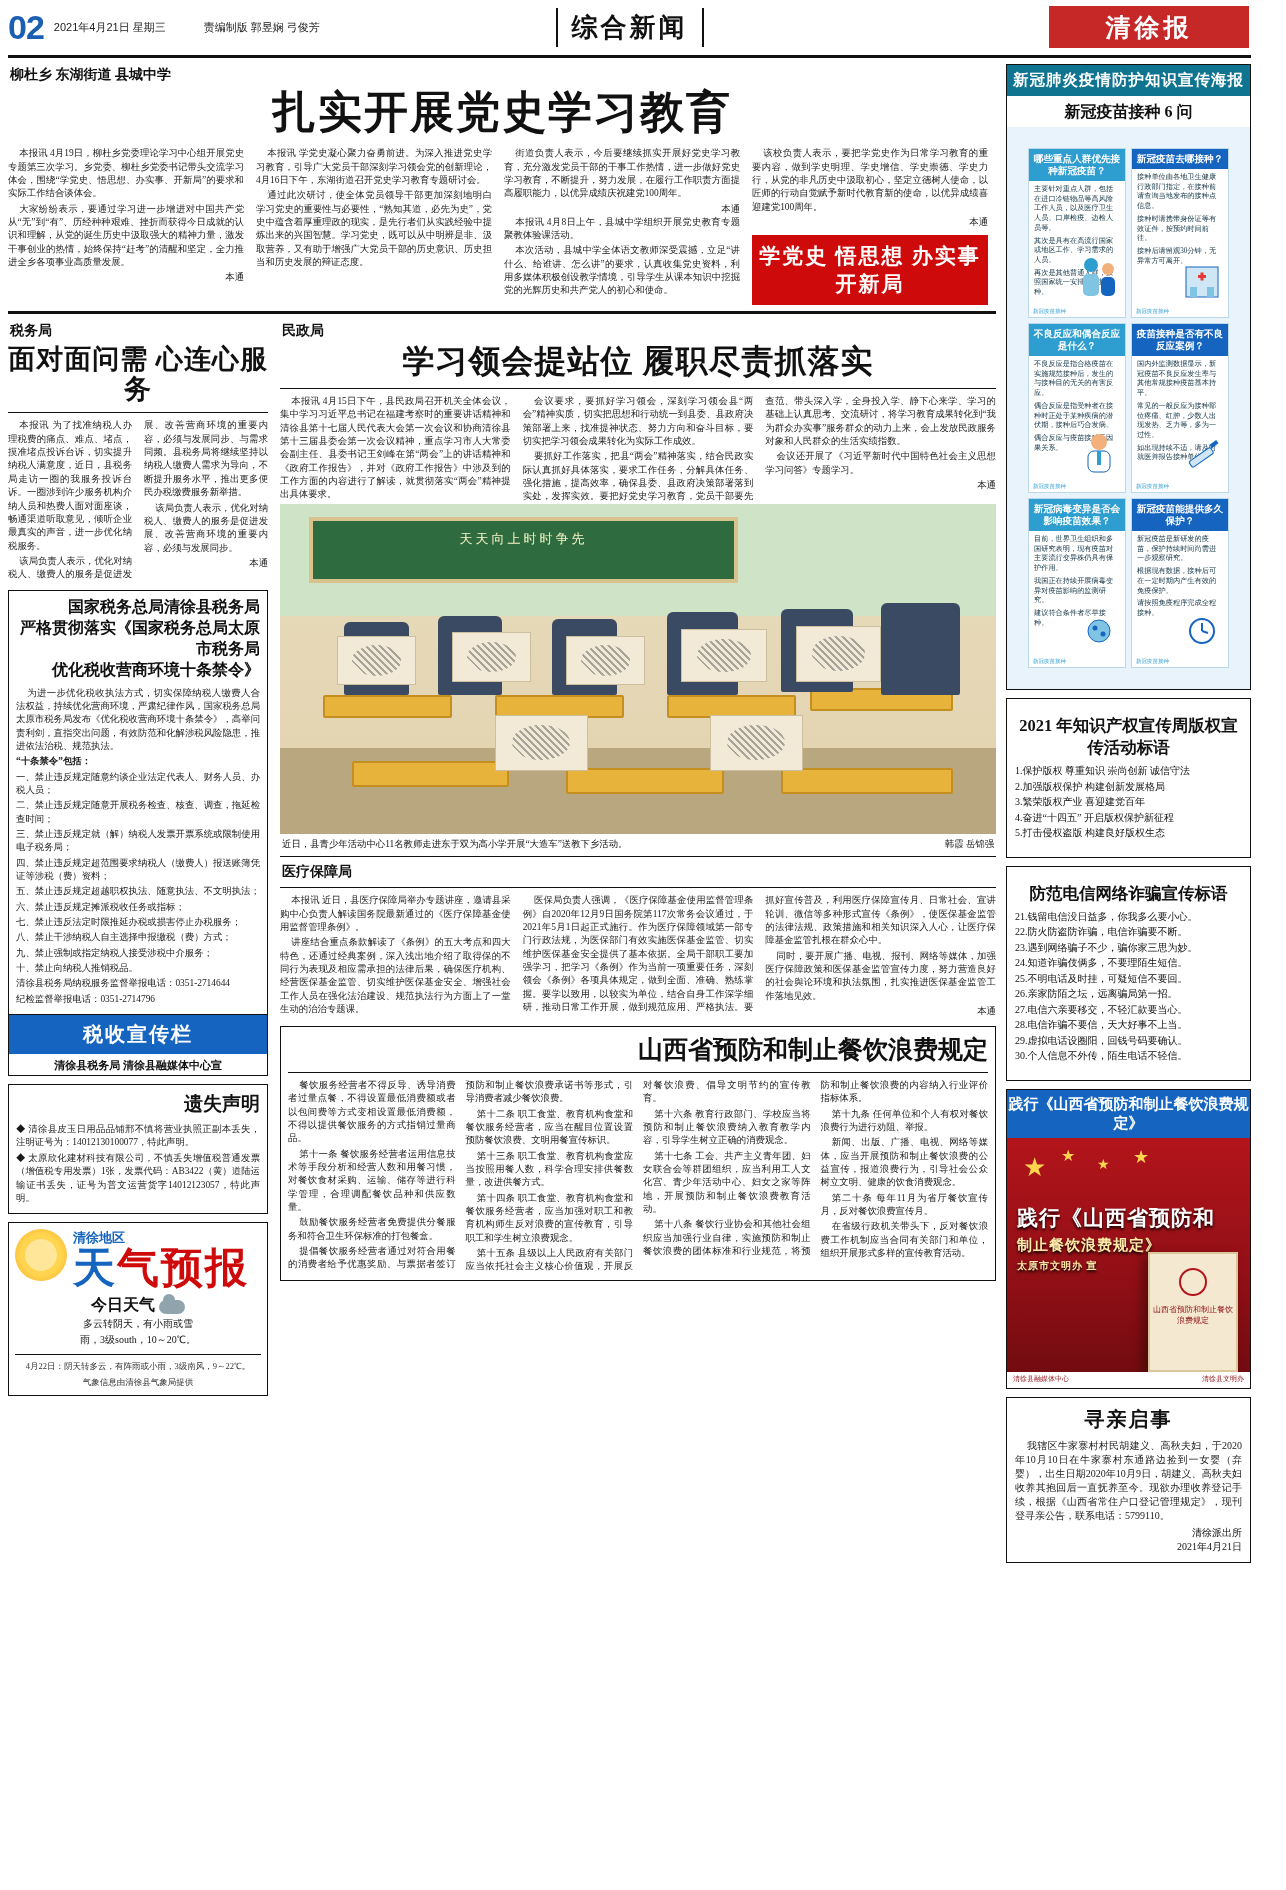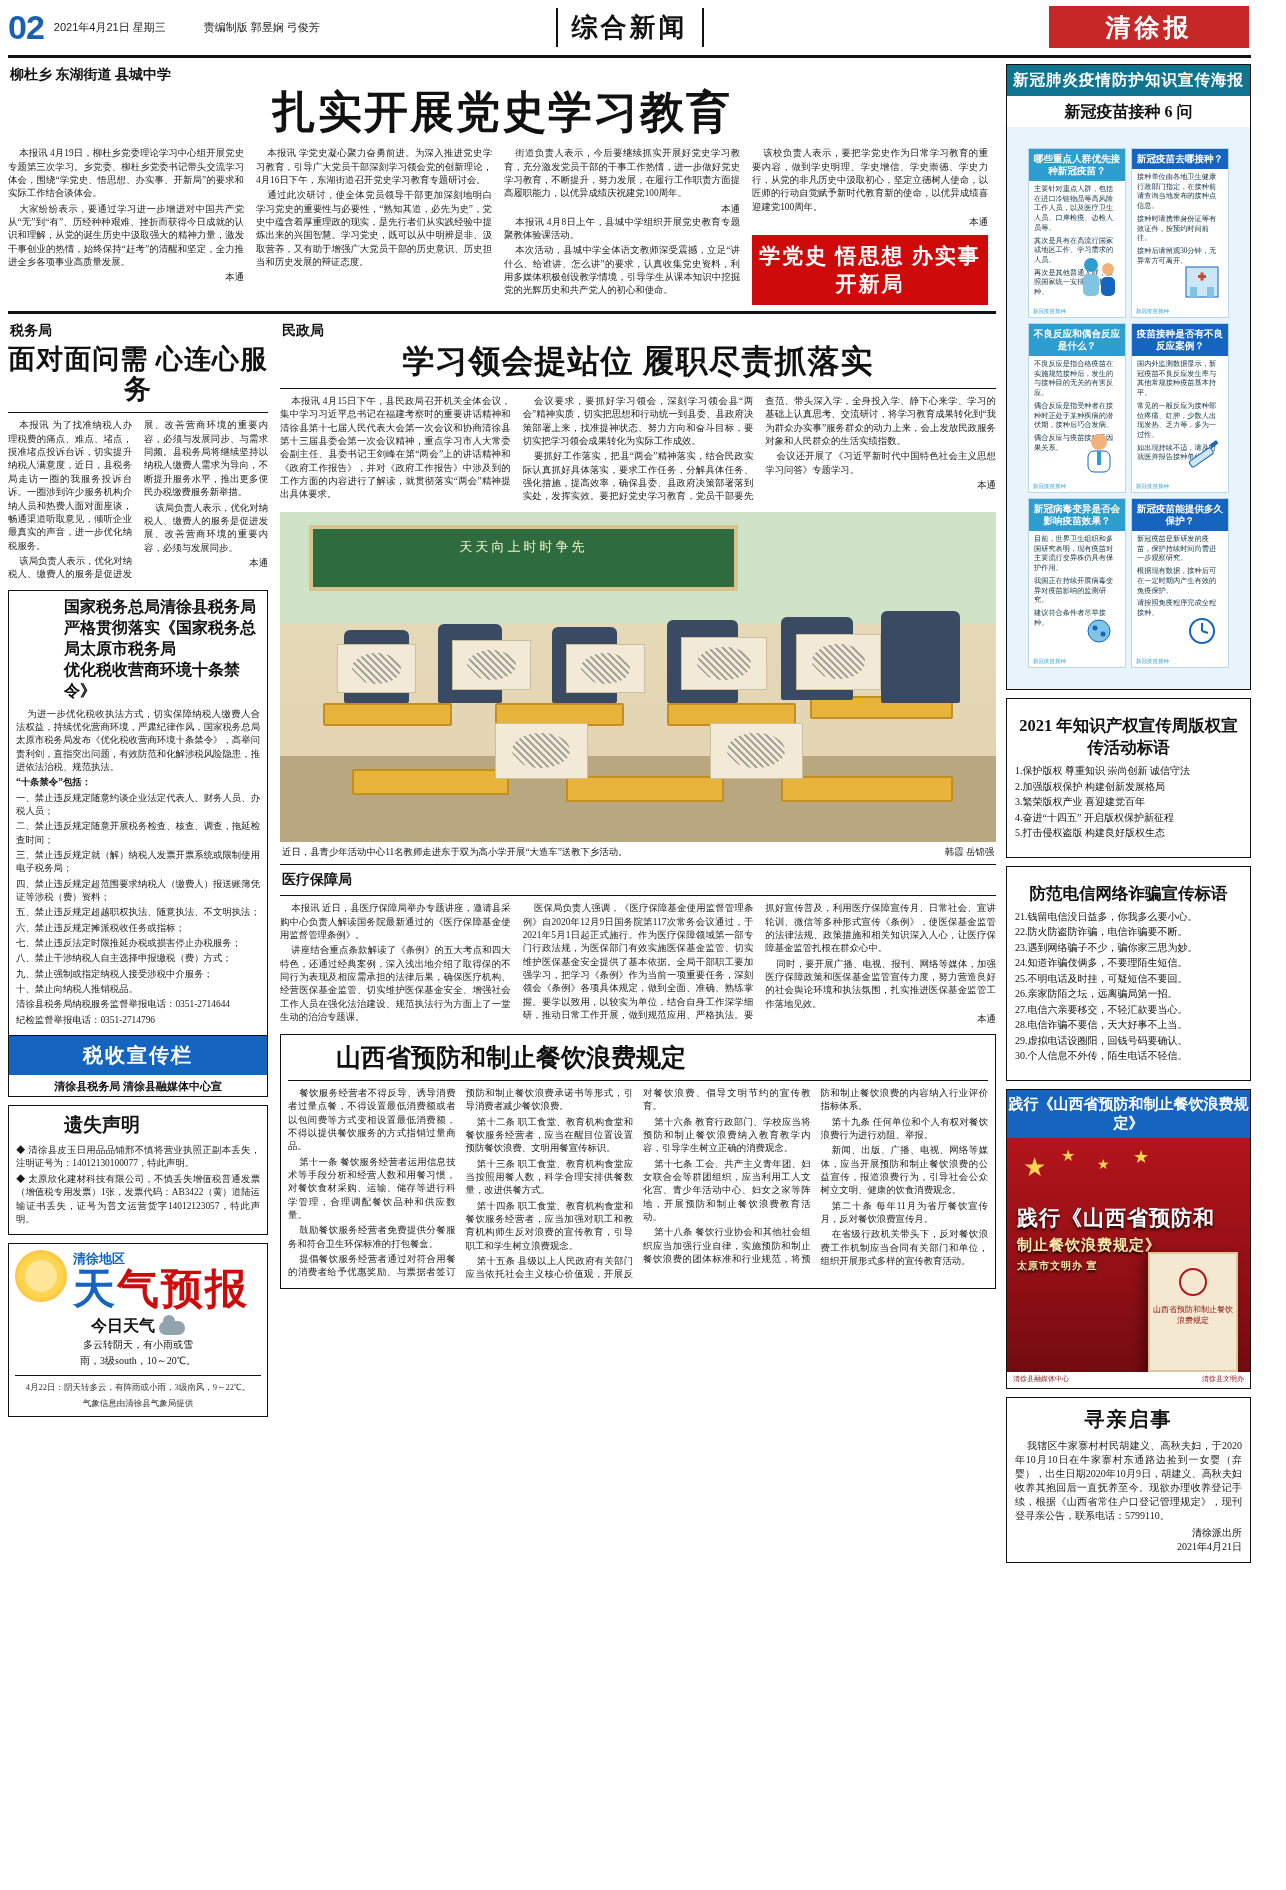--- a/index.html
+++ b/index.html
@@ -45,21 +45,21 @@
   .txt { font-size:9.4px; line-height:1.42; text-align:justify; text-indent:1.2em; margin:0 0 2px 0; color:#1a1a1a; }
   .txt.noind { text-indent:0; }
   .sig { text-align:right; font-size:9.4px; }
 
   
   .red-banner { background:#cf0a0a; color:#fff; text-align:center; font-weight:bold; font-size:21px;
                 padding:7px 0; letter-spacing:2px; margin-top:6px; }
 
   
   .box { border:1px solid #111; padding:6px 7px; }
-  .box-title { text-align:left; font-weight:bold;margin-left:48px; }
+  .box-title { text-align:right; font-weight:bold; }
 
   
   .photo { width:100%; height:330px; position:relative; overflow:hidden; background:#6c8b52; }
   .photo .wall { position:absolute; inset:0;
       background:linear-gradient(#cfe3c6 0%, #cfe3c6 34%, #e6d9b8 34%, #e2d2ae 100%); }
   .photo .board { position:absolute; left:4%; top:4%; width:60%; height:20%; background:#2e6b3e; border:4px solid #d8c38c; }
   .photo .board span { color:#f7f3c8; font-size:13px; letter-spacing:3px; display:block; text-align:center; margin-top:9px; }
   .photo .floor { position:absolute; left:0; right:0; bottom:0; height:26%; background:#b9a77f; }
   .desk { position:absolute; background:#e8b33a; border:2px solid #c58f1f; border-radius:2px; }
   .kid { position:absolute; background:#3b4a63; border-radius:6px 6px 2px 2px; }
@@ -237,21 +237,21 @@
           <div class="headline h-xl" style="font-size:32px; margin:4px 0 8px;">学习领会提站位 履职尽责抓落实</div>
           <div class="rule"></div>
           <div class="cols3">
             <p class="txt">本报讯 4月15日下午，县民政局召开机关全体会议，集中学习习近平总书记在福建考察时的重要讲话精神和清徐县第十七届人民代表大会第一次会议和协商清徐县第十三届县委会第一次会议精神，重点学习市人大常委会副主任、县委书记王剑峰在第“两会”上的讲话精神和《政府工作报告》，并对《政府工作报告》中涉及到的工作方面的内容进行了解读，就贯彻落实“两会”精神提出具体要求。</p>
             <p class="txt">会议要求，要抓好学习领会，深刻学习领会县“两会”精神实质，切实把思想和行动统一到县委、县政府决策部署上来，找准提神状态、努力方向和奋斗目标，要切实把学习领会成果转化为实际工作成效。</p>
             <p class="txt">要抓好工作落实，把县“两会”精神落实，结合民政实际认真抓好具体落实，要求工作任务，分解具体任务、强化措施，提高效率，确保县委、县政府决策部署落到实处，发挥实效。要把好党史学习教育，党员干部要先查范、带头深入学，全身投入学、静下心来学、学习的基础上认真思考、交流研讨，将学习教育成果转化到“我为群众办实事”服务群众的动力上来，会上发放民政服务对象和人民群众的生活实绩指数。</p>
             <p class="txt">会议还开展了《习近平新时代中国特色社会主义思想学习问答》专题学习。</p>
             <div class="sig">本通</div>
           </div>
 
-          <div style="margin-top:8px;">
+          <div style="">
             <div class="photo">
               <div class="wall"></div>
               <div class="board">
                 <span>天天向上时时争先</span>
               </div>
               <div class="floor"></div>
               <div class="desk" style="left:6%; top:58%; width:18%; height:7%;"></div>
               <div class="desk" style="left:30%; top:58%; width:18%; height:7%;"></div>
               <div class="desk" style="left:54%; top:58%; width:18%; height:7%;"></div>
               <div class="desk" style="left:74%; top:56%; width:20%; height:7%;"></div>

